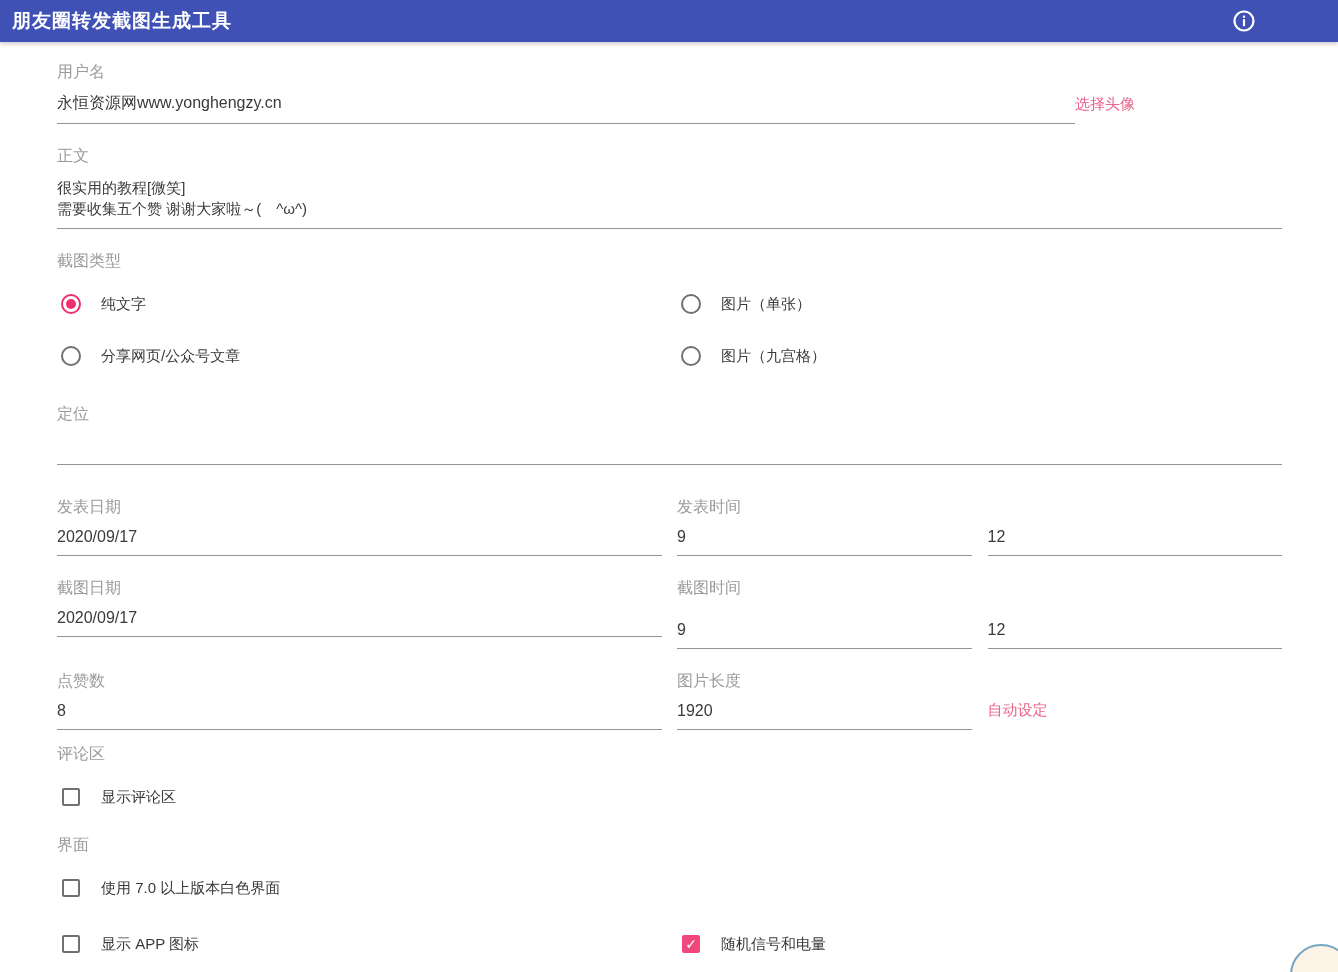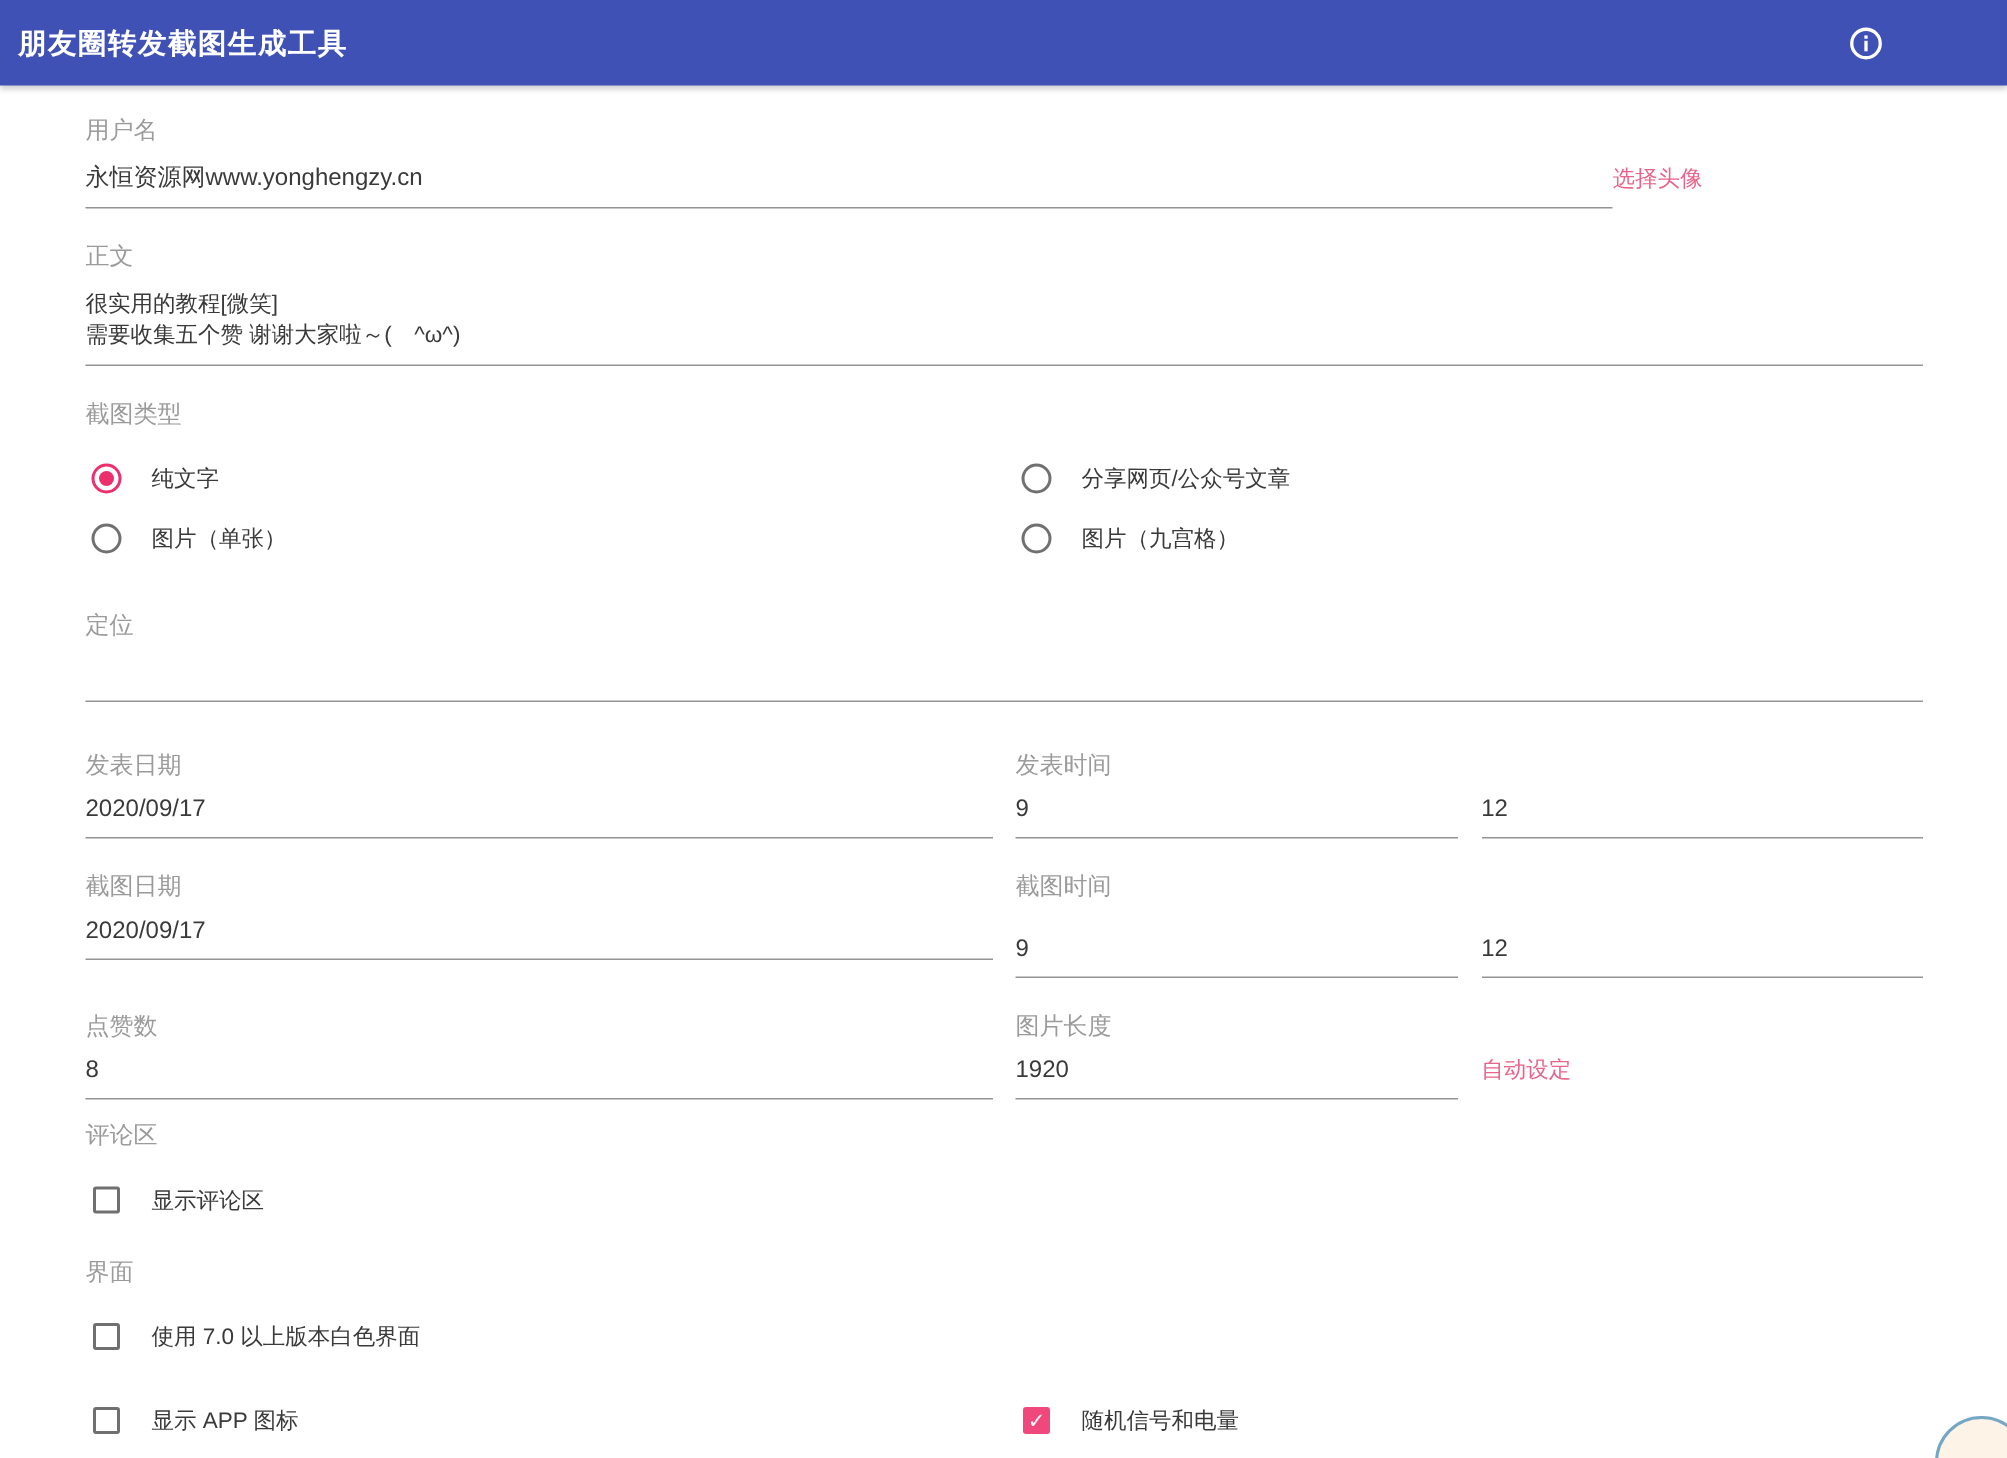--- a/index.html
+++ b/index.html
@@ -1,20 +1,20 @@
 <!DOCTYPE html>
 <html><head>
 <meta charset="utf-8">
 <style>
   * { margin:0; padding:0; box-sizing:border-box; }
   html,body { width:1338px; height:972px; overflow:hidden; background:#fff;
     font-family:"Liberation Sans","DejaVu Sans",sans-serif; }
 
   
-  .appbar { height:57px; background:#3f51b5; display:flex; align-items:center;
+  .appbar { height:42px; background:#3f51b5; display:flex; align-items:center;
     justify-content:space-between; padding:0 20px 0 12px;
     box-shadow:0 2px 4px rgba(0,0,0,.2); position:relative; z-index:5; }
   .appbar-title { color:#fff; font-size:19px; font-weight:bold; letter-spacing:1px; }
   .info-btn { width:24px; height:24px; cursor:pointer; margin-right:62px; }
 
   
   .content { padding:20px 56px 0 57px; }
 
   .sec-label { font-size:16px; color:#9b9b9b; }
 
@@ -24,21 +24,21 @@
     border-bottom:1px solid #949494; min-height:30px; }
   .field-value.empty { min-height:32px; }
 
   .textarea-value { font-size:15px; color:#3a3a3a; line-height:21px;
     padding:2px 0 9px; border-bottom:1px solid #949494; white-space:pre-line; }
 
   .row2 { display:grid; grid-template-columns:1fr 1fr; gap:15px; }
   .sub2 { display:grid; grid-template-columns:1fr 1fr; gap:16px; }
 
   
-  .radio-grid { display:grid; grid-template-columns:1fr 1fr; gap:4px 15px; margin-top:14px; }
+  .radio-grid { display:grid; grid-template-columns:1fr 1fr; gap:16px 15px; margin-top:14px; }
   .radio-item { display:flex; align-items:center; height:36px; cursor:pointer; }
   .radio-circle { width:20px; height:20px; border:2px solid #707070; border-radius:50%;
     margin:0 20px 0 4px; position:relative; flex:none; }
   .radio-item.selected .radio-circle { border-color:#ec2f6d; }
   .radio-item.selected .radio-circle::after { content:""; position:absolute; inset:3px;
     border-radius:50%; background:#ec2f6d; }
   .opt-label { font-size:15px; color:#3a3a3a; }
 
   
   .check-item { display:flex; align-items:center; height:36px; cursor:pointer; }
@@ -100,25 +100,25 @@
 
   <div class="section">
     <span class="sec-label">截图类型</span>
     <div class="radio-grid">
       <div class="radio-item selected">
         <span class="radio-circle"></span>
         <span class="opt-label">纯文字</span>
       </div>
       <div class="radio-item">
         <span class="radio-circle"></span>
+        <span class="opt-label">图片（单张）</span>
+      </div>
+      <div class="radio-item">
+        <span class="radio-circle"></span>
         <span class="opt-label">分享网页/公众号文章</span>
-      </div>
-      <div class="radio-item">
-        <span class="radio-circle"></span>
-        <span class="opt-label">图片（单张）</span>
       </div>
       <div class="radio-item">
         <span class="radio-circle"></span>
         <span class="opt-label">图片（九宫格）</span>
       </div>
     </div>
   </div>
 
   <div class="field" style="margin-top:30px; margin-bottom:32px;">
     <span class="sec-label">定位</span>

